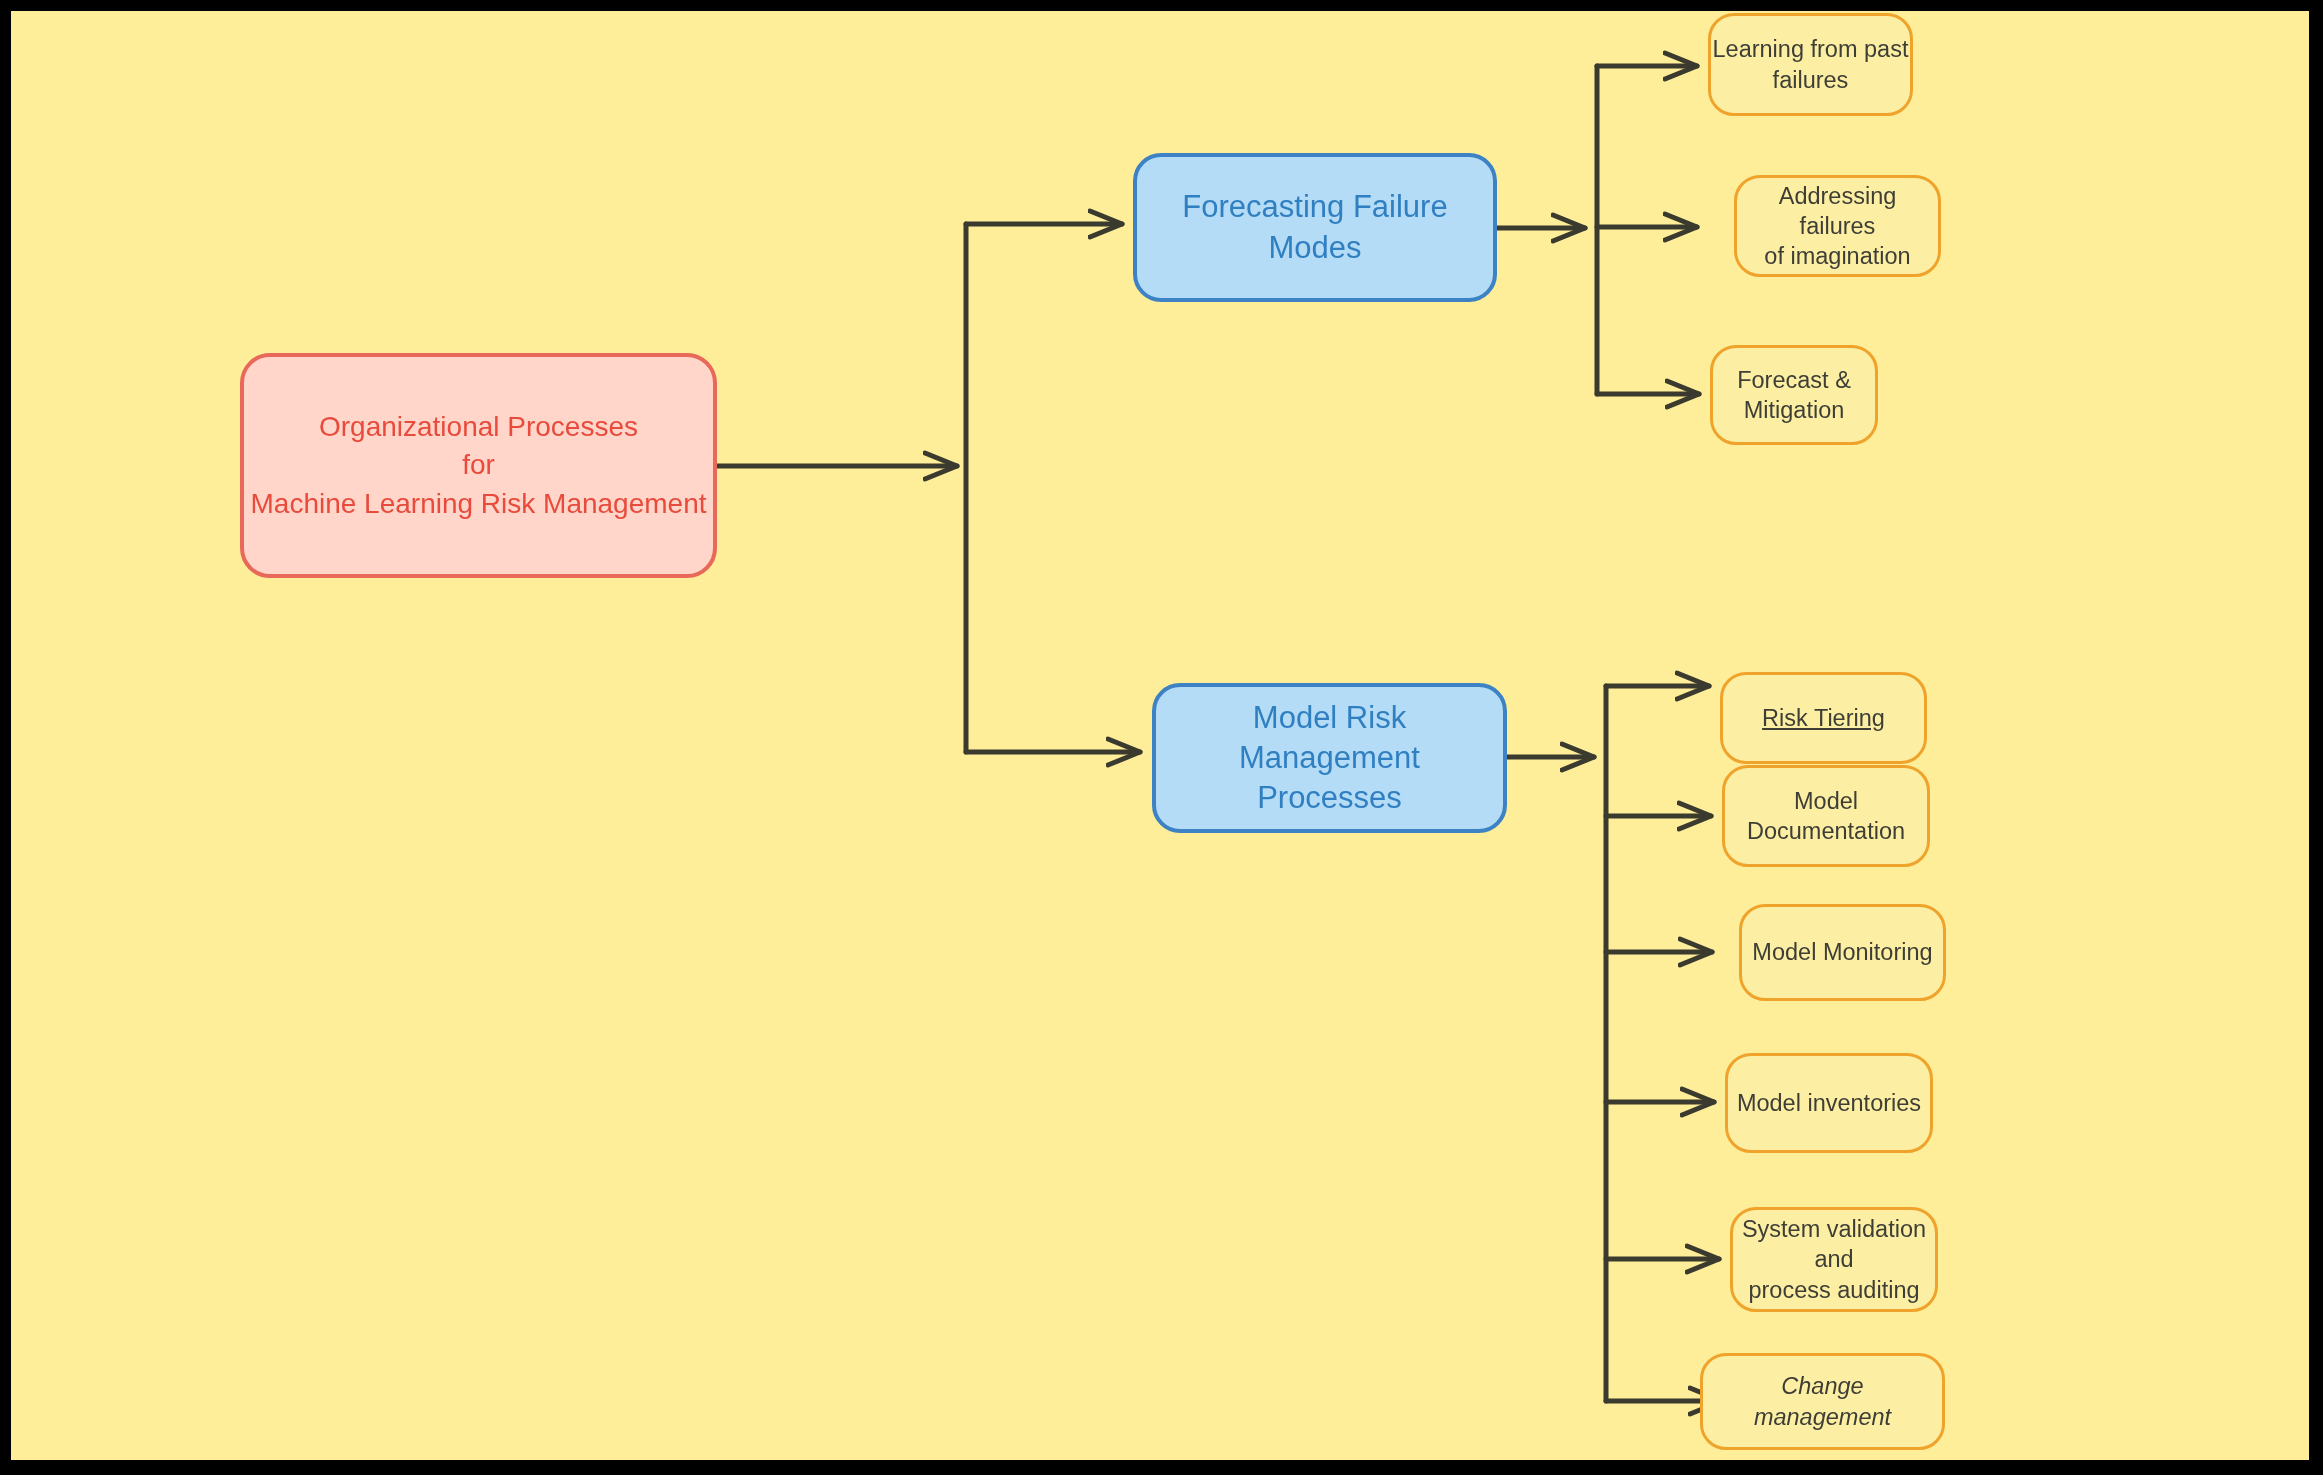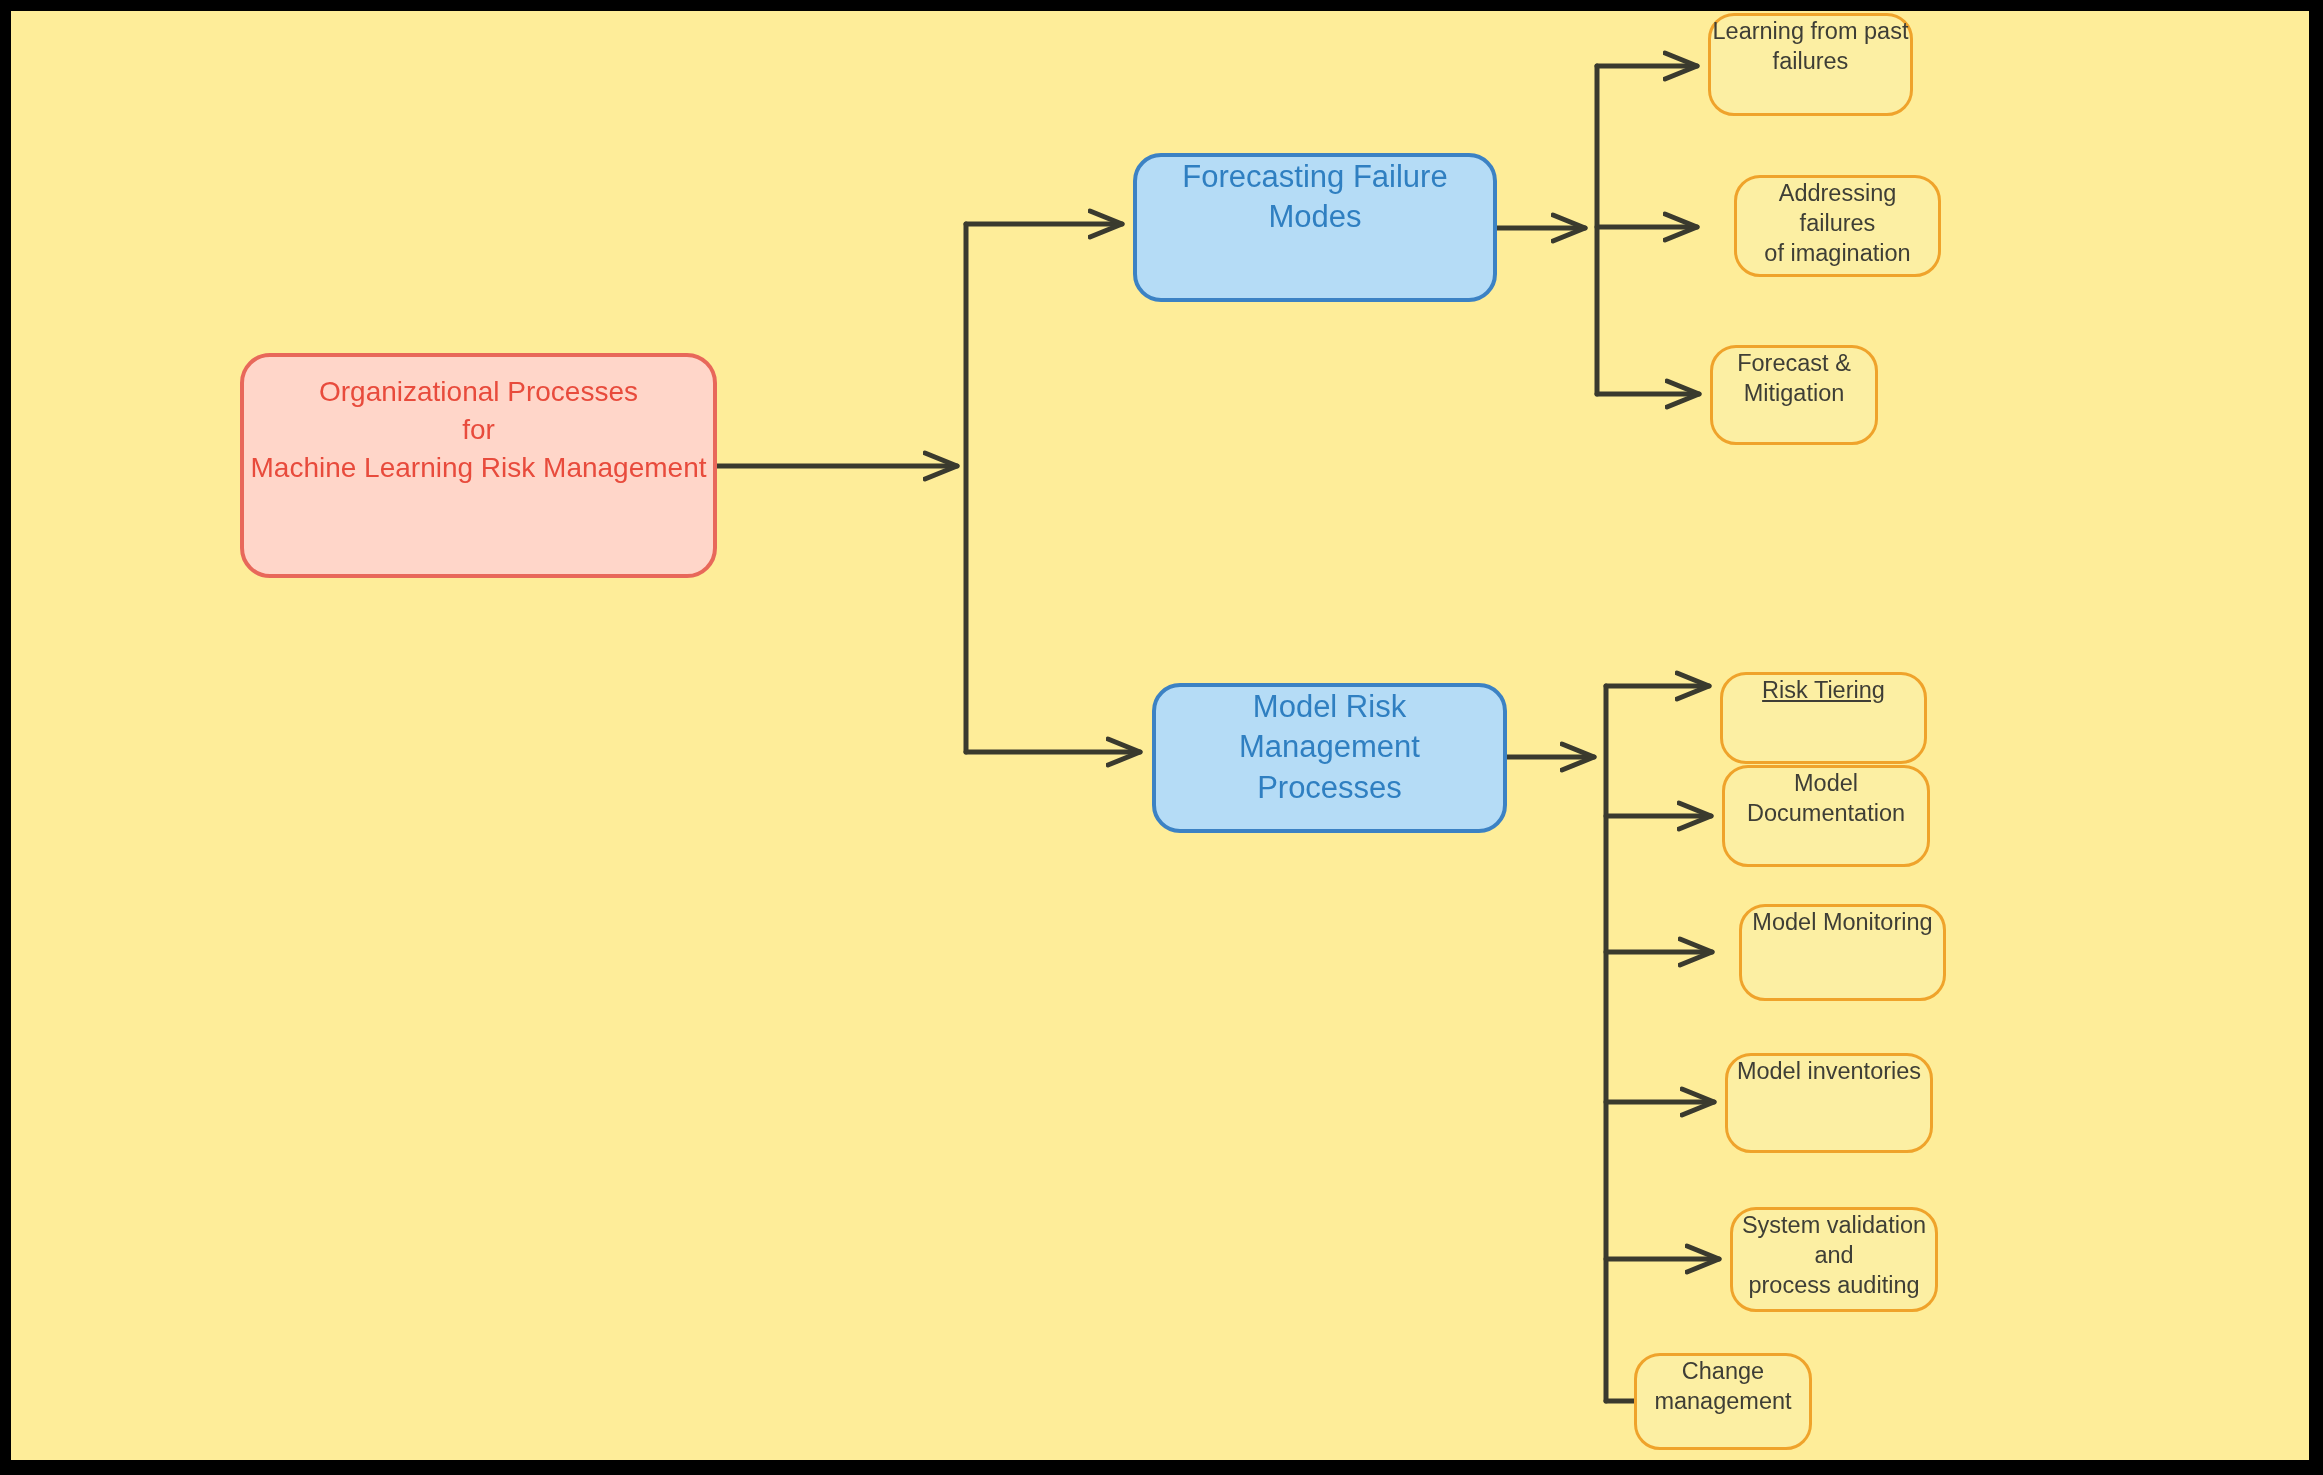--- a/index.html
+++ b/index.html
@@ -18,21 +18,21 @@
   }
   .frame{position:relative;width:2323px;height:1475px;background:var(--frame);}
   .canvas{
     position:absolute;left:11px;top:11px;right:14px;bottom:15px;
     background:var(--canvas-background);
   }
   svg.connectors{position:absolute;left:0;top:0;width:2323px;height:1475px;z-index:1;}
   svg.connectors path{stroke:var(--connector);stroke-width:5;fill:none;stroke-linecap:round;}
   .node{
     position:absolute;z-index:2;
-    display:flex;justify-content:center;
+    display:flex;align-items:center;justify-content:center;
     text-align:center;white-space:pre-line;
     box-sizing:border-box;
   }
   .node-root{
     border:4px solid var(--root-border);background:var(--root-fill);color:var(--root-text);
     border-radius:30px;font-size:28px;line-height:1.36;padding:16px 2px;
   }
   .node-branch{
     border:4px solid var(--branch-border);background:var(--branch-fill);color:var(--branch-text);
     border-radius:28px;font-size:31px;line-height:1.3;padding:0 2px;
@@ -123,17 +123,17 @@
   <div class="node node-leaf" style="left:1725px;top:1053px;width:208px;height:100px;">
     <span>Model inventories</span>
   </div>
 
   <div class="node node-leaf" style="left:1730px;top:1207px;width:208px;height:105px;">
     <span>System validation
 and
 process auditing</span>
   </div>
 
-  <div class="node node-leaf" style="left:1634px;top:1353px;width:178px;height:97px;">
+  <div class="node node-leaf" style="left:1700px;top:1353px;width:245px;height:97px;font-style:italic;">
     <span>Change
 management</span>
   </div>
 </div>
 
 </body></html>

